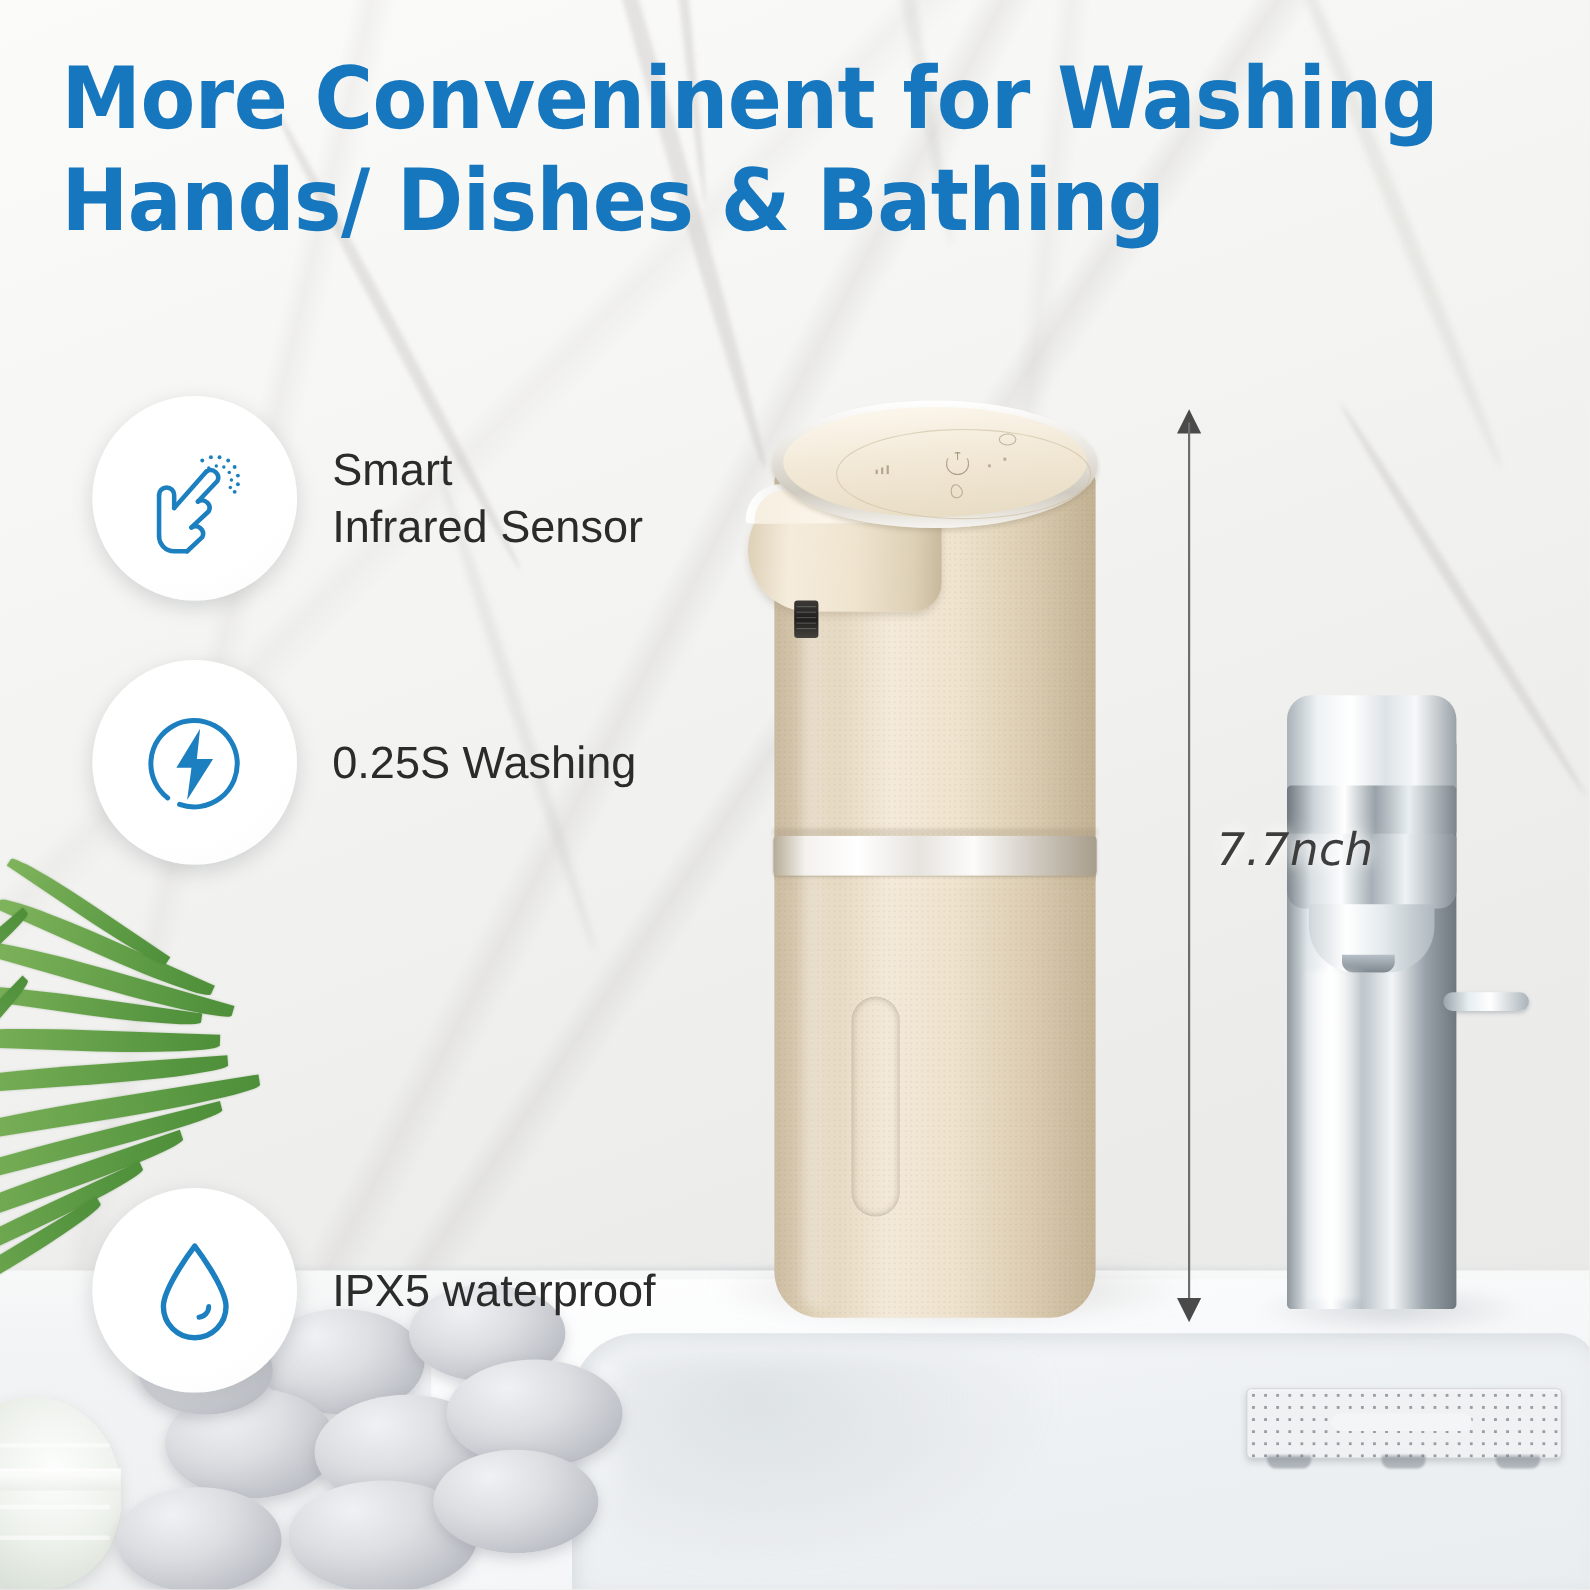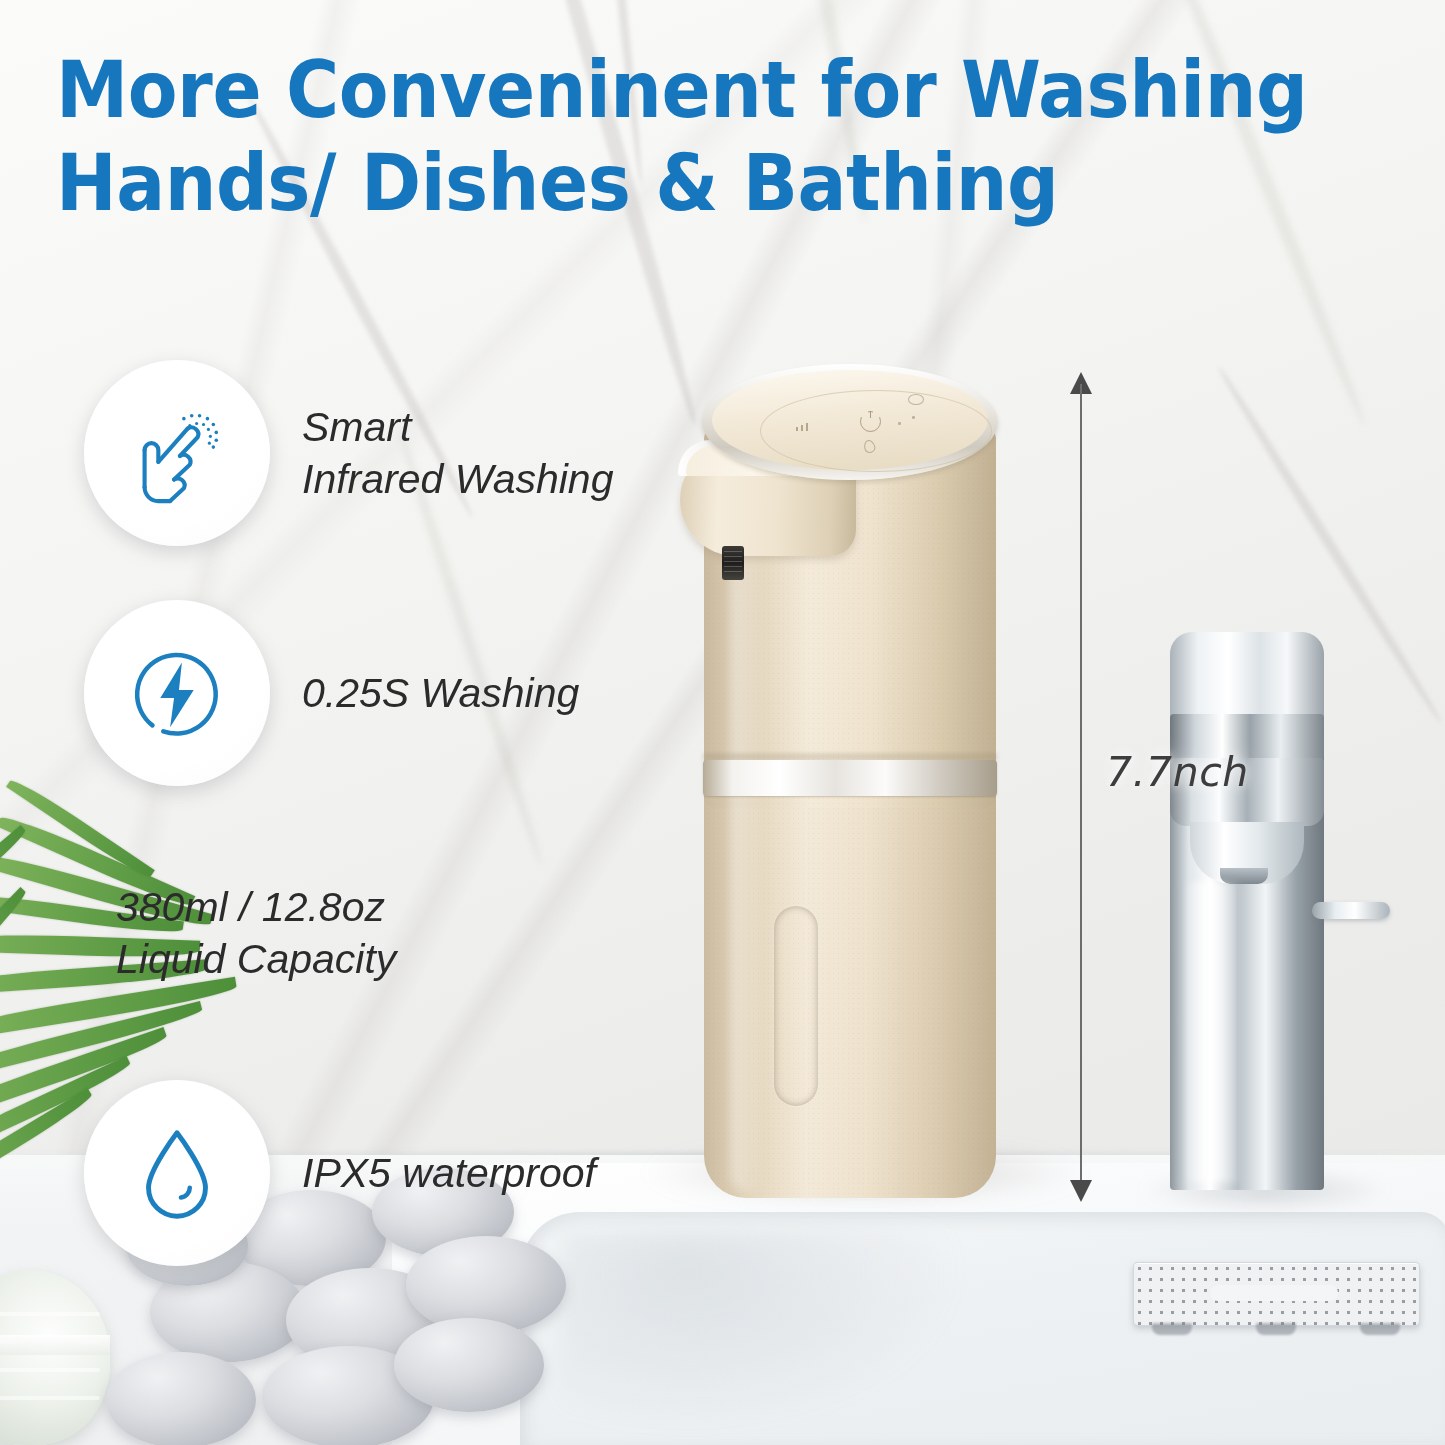--- a/index.html
+++ b/index.html
@@ -286,21 +286,21 @@
   .f-badge{
     position:relative;flex:0 0 auto;width:186px;height:186px;border-radius:50%;
     background:radial-gradient(circle at 42% 34%, #ffffff 0%, #ffffff 62%, #fafafa 100%);
     box-shadow:0 6px 18px rgba(120,125,130,.28);
     display:flex;align-items:center;justify-content:center;
   }
   .f-text{
     margin-left:32px;font-size:41px;line-height:1.28;color:#2b2b2b;
     font-family:"Liberation Sans",sans-serif;
   }
-  .f-text span{display:block;white-space:nowrap;font-style:italic;}
+  .f-text span{display:block;white-space:nowrap;}
   svg.ico{display:block;}
 </style>
 </head>
 <body>
 
 <div class="stage">
 
   <div class="wall"></div>
   <div class="vein" style="left:300px;top:120px;width:620px;height:16px;transform:rotate(74deg);"></div>
   <div class="vein2" style="left:560px;top:-40px;width:520px;height:13px;transform:rotate(80deg);"></div>
@@ -445,41 +445,37 @@
               <circle cx="75" cy="25" r="1.6"></circle>
             <circle cx="82" cy="26" r="1.6"></circle>
               <circle cx="87" cy="31" r="1.6"></circle>
             <circle cx="89" cy="38" r="1.6"></circle>
               <circle cx="88" cy="45" r="1.6"></circle>
           </g>
         </svg>
       </div>
       <div class="f-text">
         <span>Smart</span>
-        <span>Infrared Washing</span>
+        <span>Infrared Sensor</span>
       </div>
     </div>
 
     <div class="feature">
       <div class="f-badge">
         <svg class="ico" width="108" height="108" viewBox="0 0 110 110">
           <path d="M30 88 A40 40 0 1 1 41 94" fill="none" stroke="#1b7fc0" stroke-width="4.6" stroke-linecap="round"></path>
           <path d="M60 24 L38 60 h14 L48 90 L72 52 H57 Z" fill="#1b7fc0"></path>
         </svg>
       </div>
       <div class="f-text">
         <span>0.25S Washing</span>
       </div>
     </div>
 
     <div class="feature">
-      <div class="f-text">
-        <span>380ml / 12.8oz</span>
-        <span>Liquid Capacity</span>
-      </div>
     </div>
 
     <div class="feature">
       <div class="f-badge">
         <svg class="ico" width="108" height="108" viewBox="0 0 110 110">
           <path d="M55 14 C55 14 84 52 84 70 a29 29 0 0 1 -58 0 C26 52 55 14 55 14 Z" fill="none" stroke="#1b7fc0" stroke-width="5" stroke-linejoin="round"></path>
           <path d="M68 70 a10 10 0 0 1 -9 10" fill="none" stroke="#1b7fc0" stroke-width="4.6" stroke-linecap="round"></path>
         </svg>
       </div>
       <div class="f-text">

